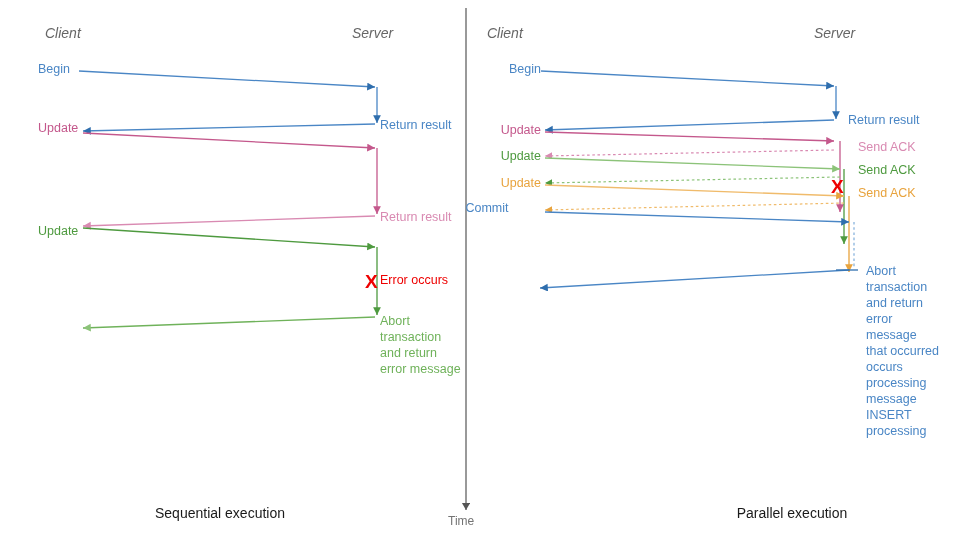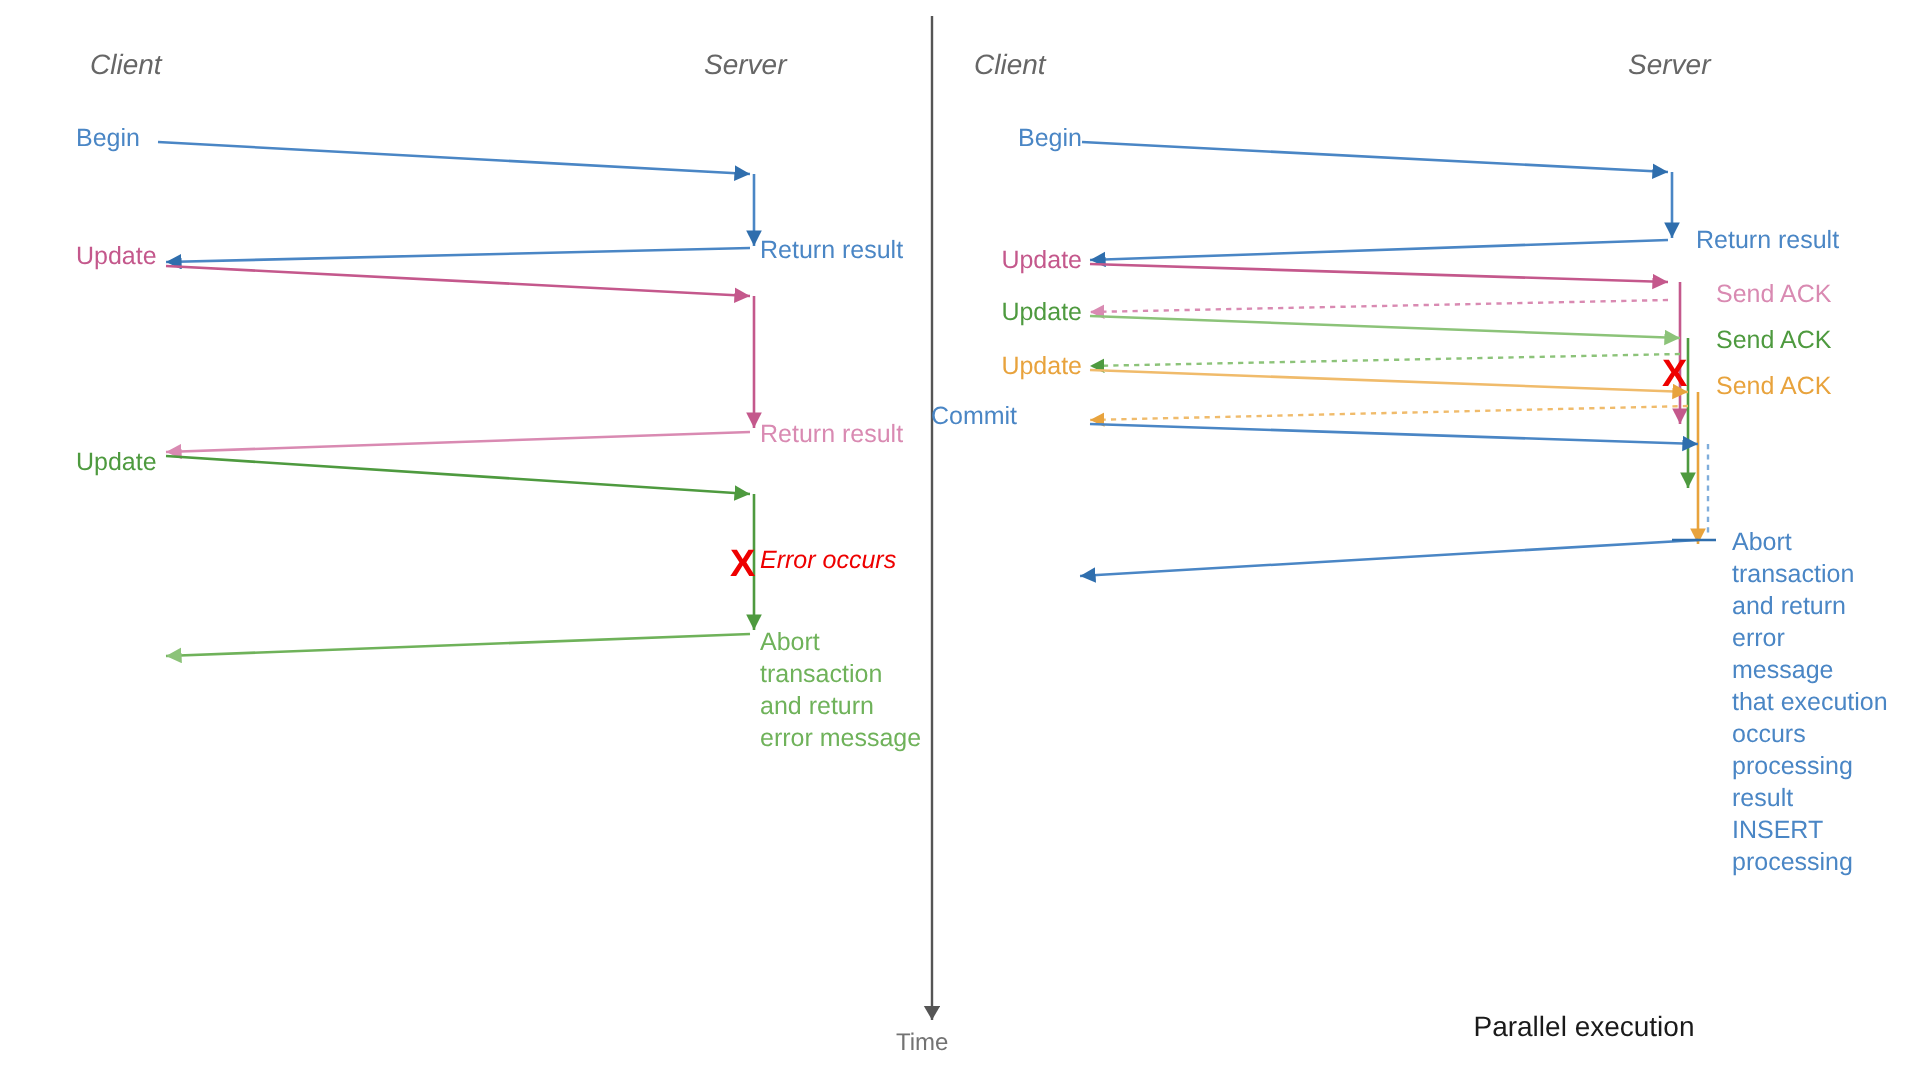--- a/index.html
+++ b/index.html
@@ -104,29 +104,31 @@
     <span style="font-style:italic;font-size:14px;color:#666;">Server</span>
   </div>
 
   <div style="position:absolute;left:38px;top:62px;font-size:12.5px;color:#4a86c5;">Begin</div>
   <div style="position:absolute;left:38px;top:121px;font-size:12.5px;color:#c4588c;">Update</div>
   <div style="position:absolute;left:38px;top:224px;font-size:12.5px;color:#4e9a3f;">Update</div>
 
   <div style="position:absolute;left:380px;top:118px;font-size:12.5px;color:#4a86c5;">Return result</div>
   <div style="position:absolute;left:380px;top:210px;font-size:12.5px;color:#d98ab2;">Return result</div>
 
-  <div style="position:absolute;left:380px;top:273px;font-size:12.5px;color:#ee0000;font-style:italic;">Error occurs</div>
+  <div style="position:absolute;left:380px;top:273px;font-size:12.5px;color:#ee0000;">Error occurs</div>
 
   <div style="position:absolute;left:380px;top:313px;font-size:12.5px;color:#6fb25a;line-height:16px;">
     <div>Abort</div>
     <div>transaction</div>
     <div>and return</div>
     <div>error message</div>
   </div>
 
+  <div style="position:absolute;left:0;top:505px;width:440px;text-align:center;
+              font-size:14px;color:#1a1a1a;">Sequential execution</div>
 
   <div style="position:absolute;left:448px;top:514px;font-size:12px;color:#737373;">Time</div>
 
   <div style="position:absolute;left:487px;top:24px;">
     <span style="font-style:italic;font-size:14px;color:#666;">Client</span>
   </div>
   <div style="position:absolute;left:814px;top:24px;">
     <span style="font-style:italic;font-size:14px;color:#666;">Server</span>
   </div>
 
@@ -148,24 +150,24 @@
   <div style="position:absolute;left:858px;top:163px;width:90px;text-align:left;
               font-size:12.5px;color:#4e9a3f;">Send ACK</div>
   <div style="position:absolute;left:858px;top:186px;width:90px;text-align:left;
               font-size:12.5px;color:#e8a33d;">Send ACK</div>
 
   <div style="position:absolute;left:866px;top:263px;font-size:12.5px;color:#4a86c5;line-height:16px;">
     <div>Abort</div>
     <div>transaction</div>
     <div>and return</div>
     <div>error message</div>
-    <div>that execution</div>
+    <div>that occurred</div>
     <div>occurs</div>
     <div>processing</div>
-    <div>result</div>
+    <div>message</div>
     <div>INSERT</div>
     <div>processing</div>
   </div>
 
   <div style="position:absolute;left:500px;top:505px;width:580px;text-align:left;
               font-size:14px;color:#1a1a1a;">
     <span style="display:inline-block;width:584px;text-align:center;">Parallel execution</span>
   </div>
 
 </div>

